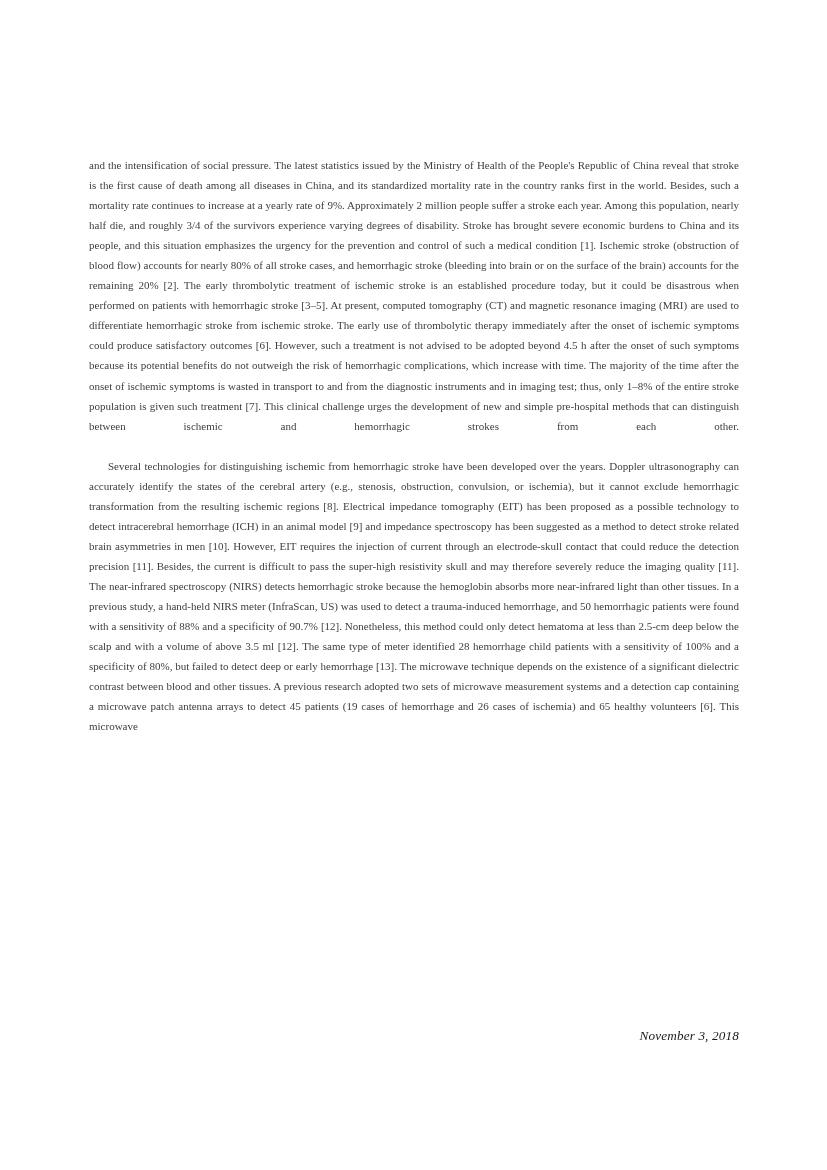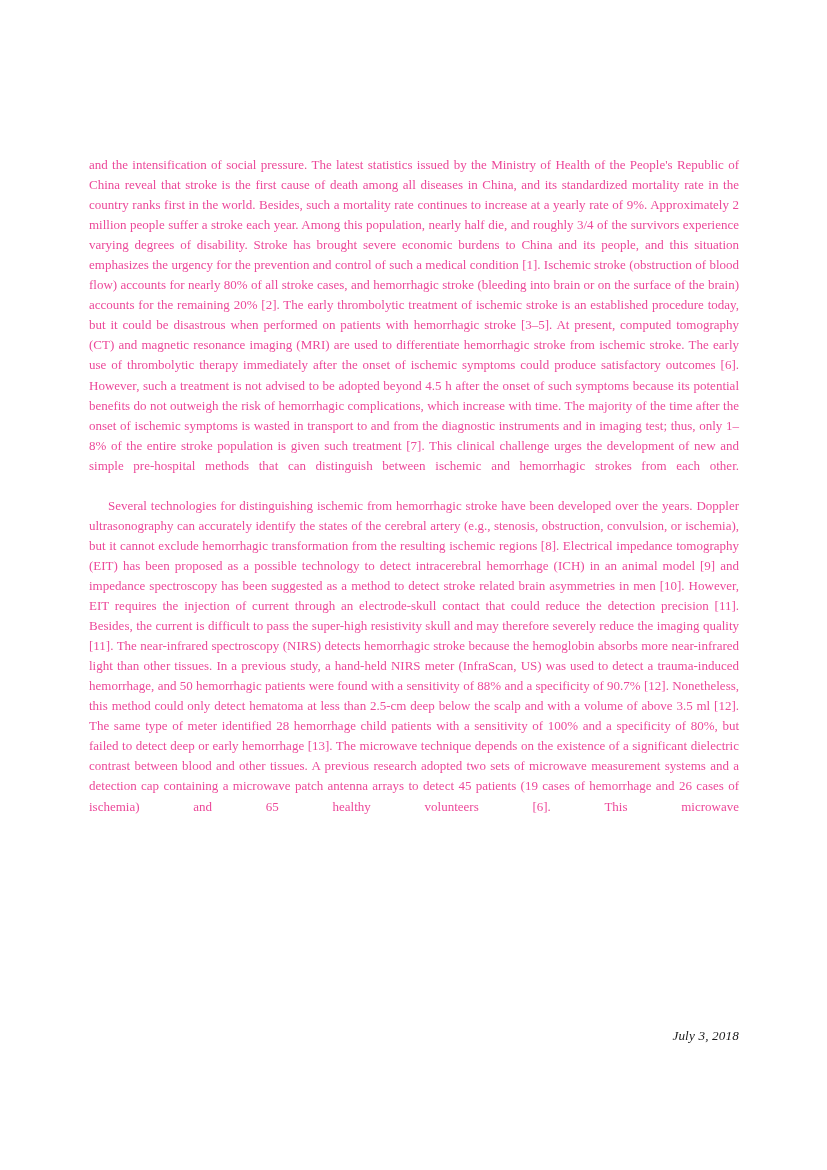--- a/index.html
+++ b/index.html
@@ -23,25 +23,25 @@
   #text-column {
     position: absolute;
     left: 89px;
     top: 155px;
     width: 650px;
   }
 
   .body-paragraph {
     margin: 0;
     padding: 0;
-    font-size: 13px;
+    font-size: 11px;
     line-height: 20.05px;
     text-align: justify;
     text-justify: inter-word;
-    color: #ec4899;
+    color: #404040;
     -webkit-font-smoothing: antialiased;
     hyphens: none;
   }
 
   .body-paragraph + .body-paragraph {
     text-indent: 19px;
     font-family: Liberation Serif, serif;
   }
 
   
@@ -73,16 +73,16 @@
 
   <div id="text-column">
 
     <p class="body-paragraph">and the intensification of social pressure.  The latest statistics issued by the Ministry of Health of the People's Republic of China reveal that stroke is the first cause of death among all diseases in China, and its standardized mortality rate in the country ranks first in the world. Besides, such a mortality rate continues to increase at a yearly rate of 9%. Approximately 2 million people suffer a stroke each year. Among this population, nearly half die, and roughly 3/4 of the survivors experience varying degrees of disability. Stroke has brought severe economic burdens to China and its people, and this situation emphasizes the urgency for the prevention and control of such a medical condition [1]. Ischemic stroke (obstruction of blood flow) accounts for nearly 80% of all stroke cases, and hemorrhagic stroke (bleeding into brain or on the surface of the brain) accounts for the remaining 20% [2].  The early thrombolytic treatment of ischemic stroke is an established procedure today, but it could be disastrous when performed on patients with hemorrhagic stroke [3–5].  At present, computed tomography (CT) and magnetic resonance imaging (MRI) are used to differentiate hemorrhagic stroke from ischemic stroke. The early use of thrombolytic therapy immediately after the onset of ischemic symptoms could produce satisfactory outcomes [6].  However, such a treatment is not advised to be adopted beyond 4.5 h after the onset of such symptoms because its potential benefits do not outweigh the risk of hemorrhagic complications, which increase with time. The majority of the time after the onset of ischemic symptoms is wasted in transport to and from the diagnostic instruments and in imaging test; thus, only 1–8% of the entire stroke population is given such treatment [7].  This clinical challenge urges the development of new and simple pre-hospital methods that can distinguish between ischemic and hemorrhagic strokes from each other.</p>
 
     <p class="body-paragraph">Several technologies for distinguishing ischemic from hemorrhagic stroke have been developed over the years.  Doppler ultrasonography can accurately identify the states of the cerebral artery (e.g., stenosis, obstruction, convulsion, or ischemia), but it cannot exclude hemorrhagic transformation from the resulting ischemic regions [8].  Electrical impedance tomography (EIT) has been proposed as a possible technology to detect intracerebral hemorrhage (ICH) in an animal model [9] and impedance spectroscopy has been suggested as a method to detect stroke related brain asymmetries in men [10]. However, EIT requires the injection of current through an electrode-skull contact that could reduce the detection precision [11]. Besides, the current is difficult to pass the super-high resistivity skull and may therefore severely reduce the imaging quality [11].  The near-infrared spectroscopy (NIRS) detects hemorrhagic stroke because the hemoglobin absorbs more near-infrared light than other tissues.  In a previous study, a hand-held NIRS meter (InfraScan, US) was used to detect a trauma-induced hemorrhage, and 50 hemorrhagic patients were found with a sensitivity of 88% and a specificity of 90.7% [12].  Nonetheless, this method could only detect hematoma at less than 2.5-cm deep below the scalp and with a volume of above 3.5 ml [12]. The same type of meter identified 28 hemorrhage child patients with a sensitivity of 100% and a specificity of 80%, but failed to detect deep or early hemorrhage [13]. The microwave technique depends on the existence of a significant dielectric contrast between blood and other tissues. A previous research adopted two sets of microwave measurement systems and a detection cap containing a microwave patch antenna arrays to detect 45 patients (19 cases of hemorrhage and 26 cases of ischemia) and 65 healthy volunteers [6].  This microwave</p>
 
   </div>
 
   <div id="page-footer">
-    <span class="footer-date">July 3, 2018</span>
+    <span class="footer-date">November 3, 2018</span>
   </div>
 
 </div>
 
 </body></html>

